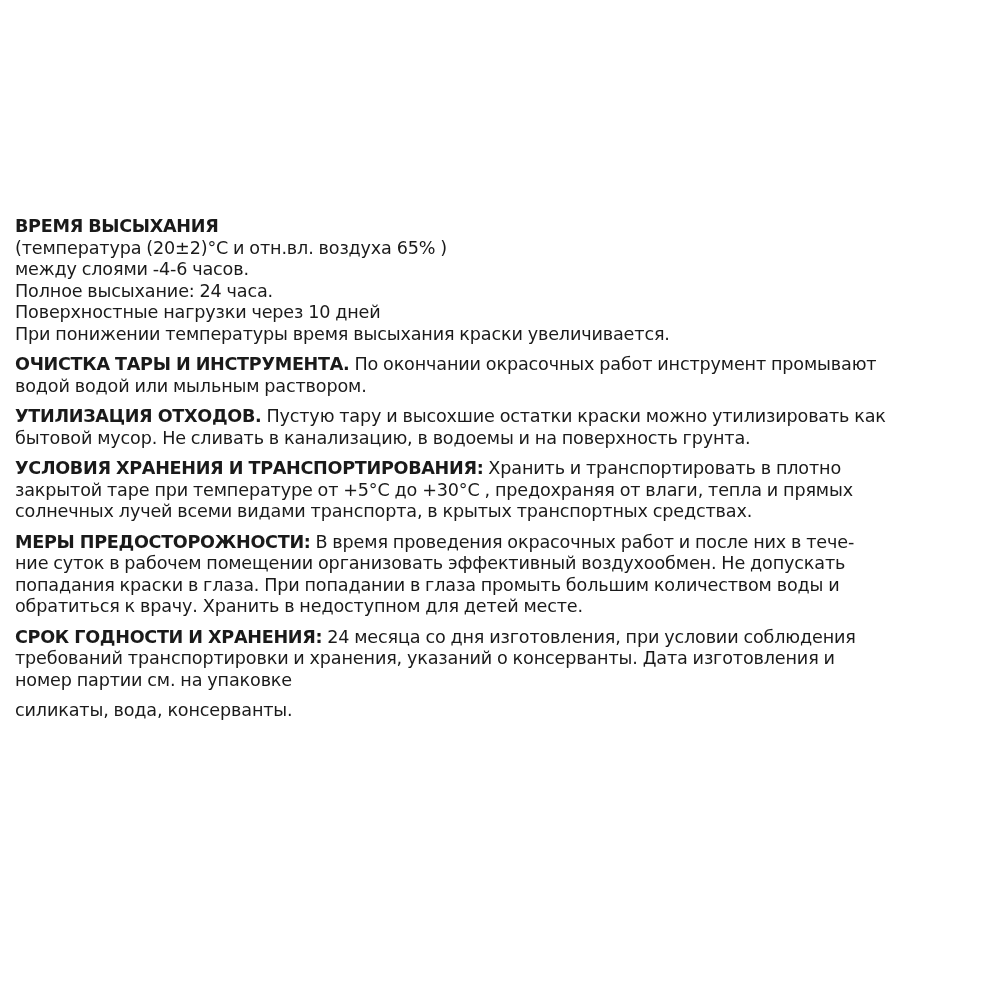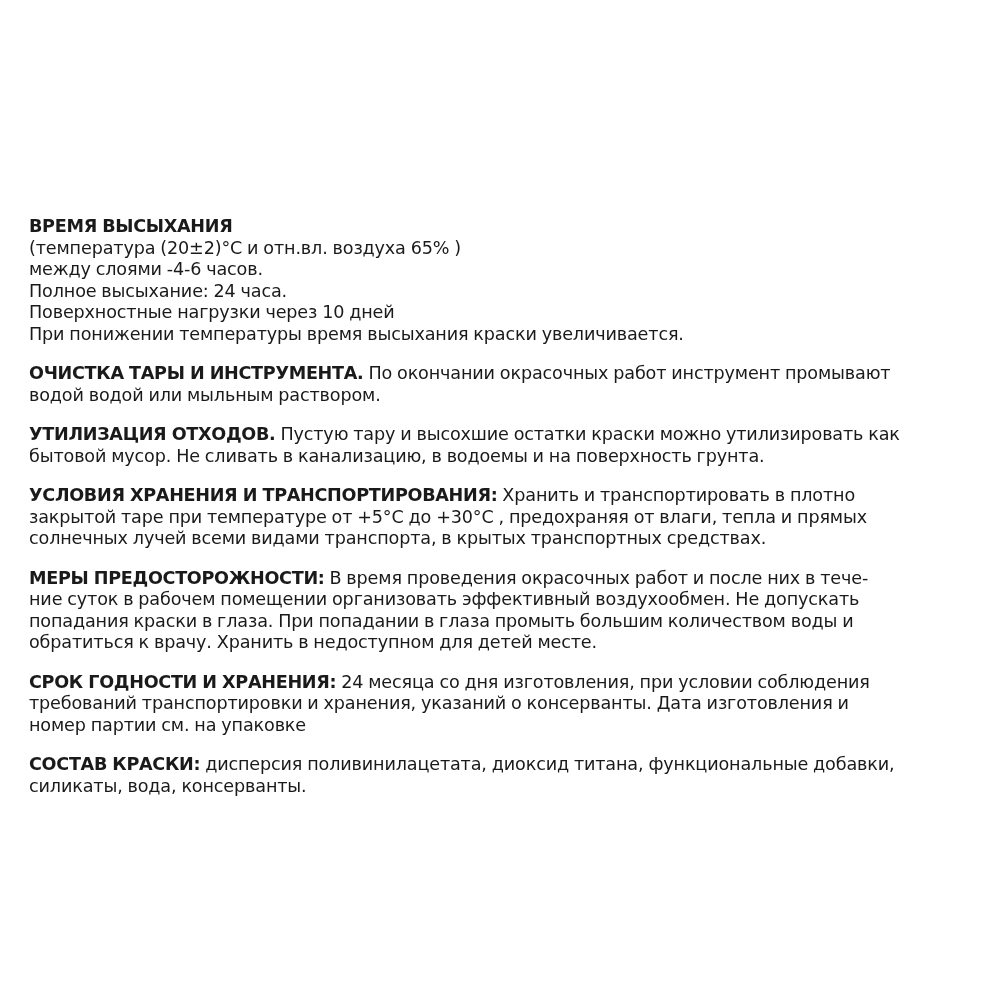--- a/index.html
+++ b/index.html
@@ -10,32 +10,32 @@
     body {
       width: 1000px;
       height: 1000px;
       overflow: hidden;
       position: relative;
       font-family: "DejaVu Sans", sans-serif;
       color: #1a1a1a;
     }
     .doc {
       position: absolute;
-      left: 29px;
+      left: 15px;
       top: 216px;
       width: 960px;
     }
     .section {
       font-size: 17.6px;
       line-height: 21.5px;
       letter-spacing: -0.15px;
       word-spacing: -0.5px;
     }
     .section + .section {
-      margin-top: 18px;
+      margin-top: 9px;
     }
     .title {
       font-weight: bold;
       letter-spacing: -0.3px;
     }
     .line {
       display: block;
       white-space: nowrap;
     }
     .inline-title {
@@ -80,17 +80,16 @@
     <span class="line">обратиться к врачу. Хранить в недоступном для детей месте.</span>
   </div>
 
   <div class="section">
     <span class="line"><span class="inline-title">СРОК ГОДНОСТИ И ХРАНЕНИЯ:</span><span> 24 месяца со дня изготовления, при условии соблюдения</span></span>
     <span class="line">требований транспортировки и хранения, указаний о консерванты. Дата изготовления и</span>
     <span class="line">номер партии см. на упаковке</span>
   </div>
 
   <div class="section">
-    <span class="line"><span class="inline-title">СОСТАВ КРАСКИ:</span><span> дисперсия поливинилацетата, диоксид титана, функциональные добавки,</span></span>
     <span class="line">силикаты, вода, консерванты.</span>
   </div>
 
 </div>
 
 </body></html>

